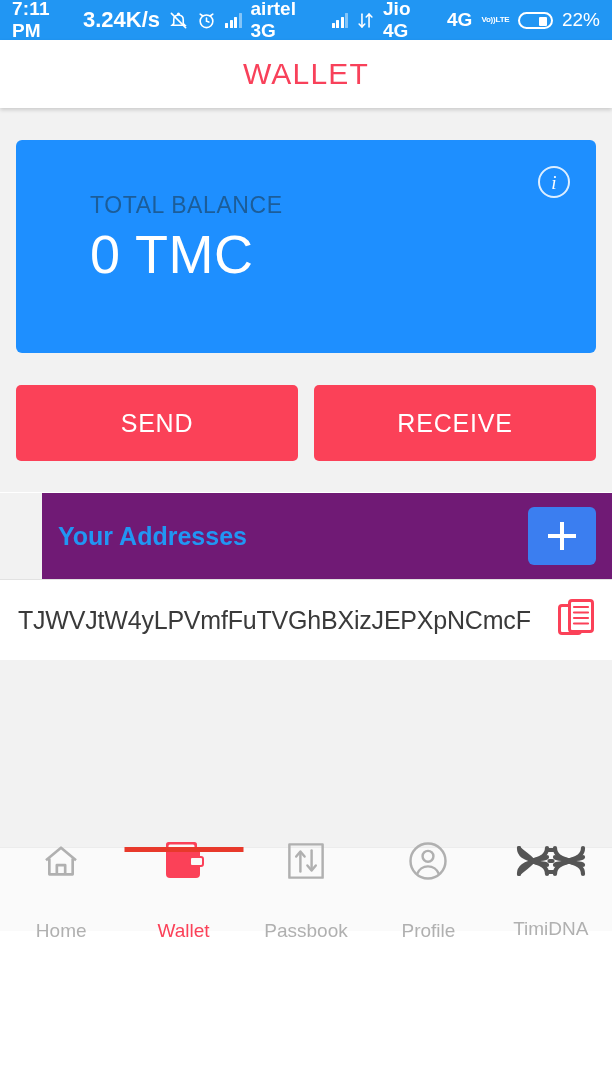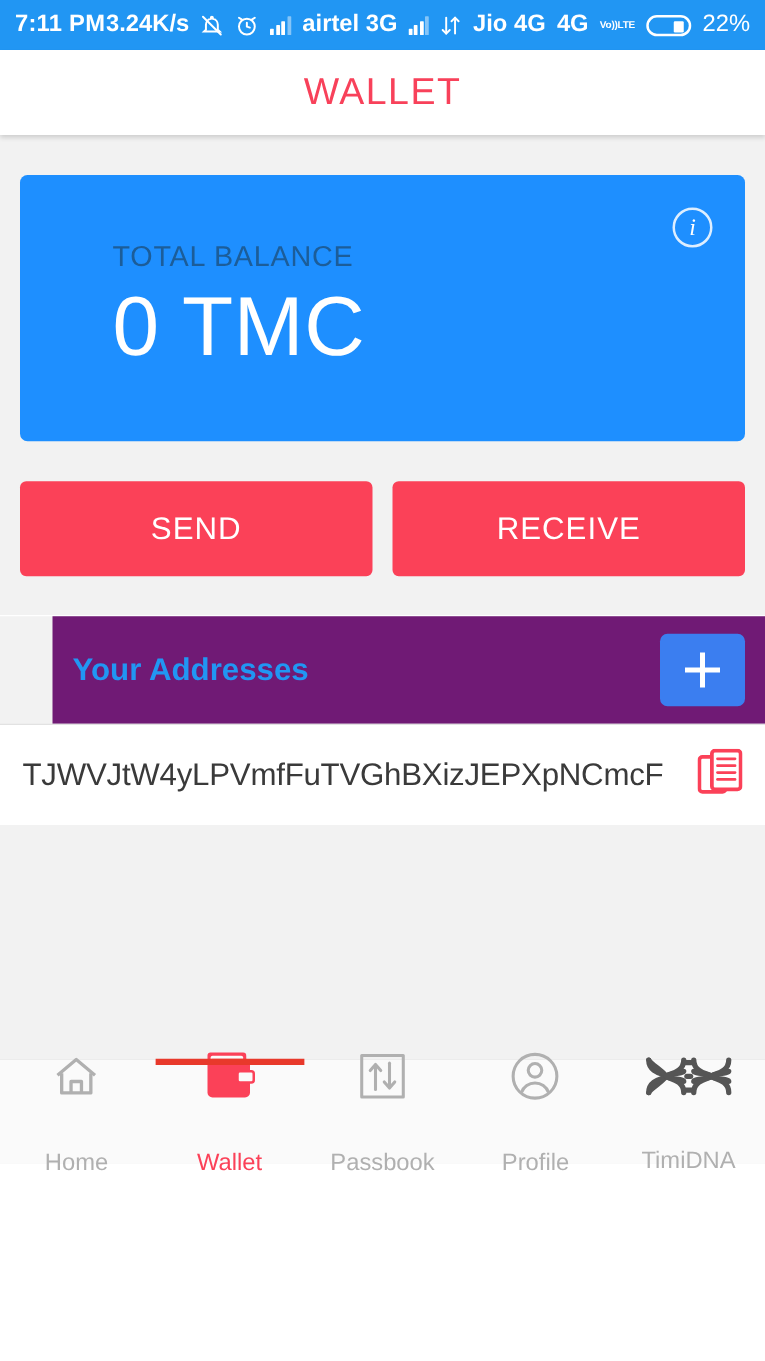--- a/index.html
+++ b/index.html
@@ -31,21 +31,21 @@
     font-weight: bold;
     flex: 0 0 40px;
   }
   .sb-time { letter-spacing: 0.2px; }
   .sb-right {
     margin-left: auto;
     display: flex;
     align-items: center;
     gap: 9px;
   }
-  .sb-speed { font-size: 19px; font-weight: bold; }
+  .sb-speed { font-size: 22px; font-weight: bold; }
   .sb-carrier { font-size: 19px; font-weight: bold; }
   .sb-battery-pct { font-size: 19px; font-weight: normal; }
   .sb-ico { display: flex; align-items: flex-end; }
   .bars {
     display: flex;
     align-items: flex-end;
     gap: 1.5px;
     height: 15px;
   }
   .bars i { width: 3px; background: #ffffff; display: block; border-radius: 0.5px; }
@@ -113,21 +113,21 @@
     position: relative;
     padding: 52px 0 0 74px;
   }
   .balance-label {
     color: #1c5d99;
     font-size: 23px;
     letter-spacing: 0.6px;
   }
   .balance-value {
     color: #ffffff;
-    font-size: 67px;
+    font-size: 54px;
     font-weight: normal;
     letter-spacing: 0.5px;
     margin-top: 4px;
   }
   .info-icon {
     position: absolute;
     top: 26px; right: 26px;
     width: 32px; height: 32px;
     border: 2px solid rgba(255,255,255,0.85);
     border-radius: 50%;

